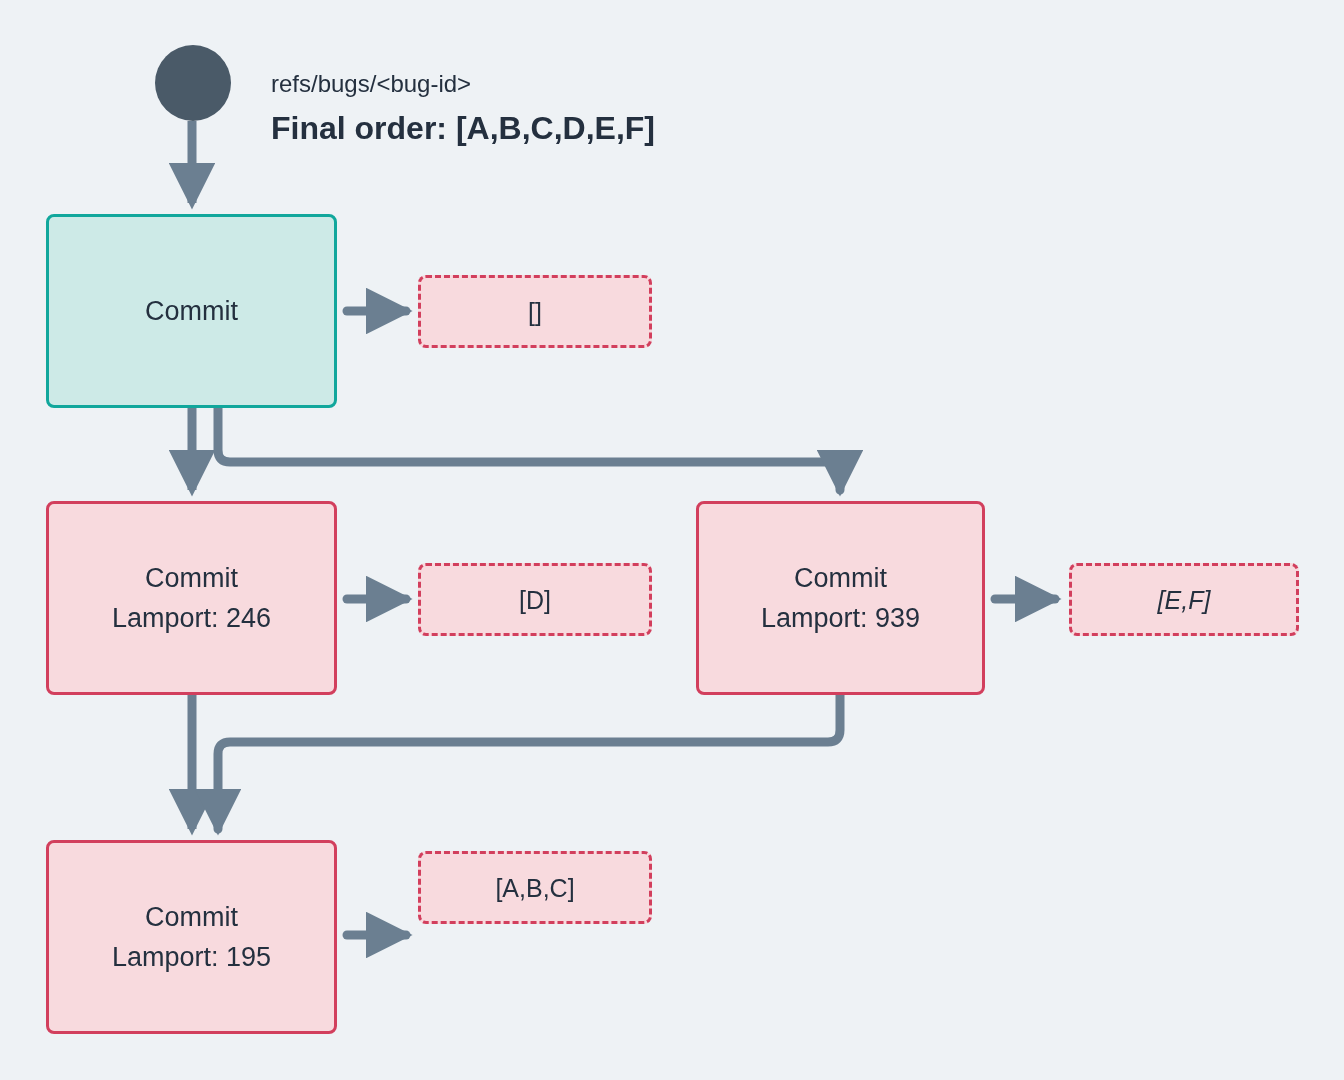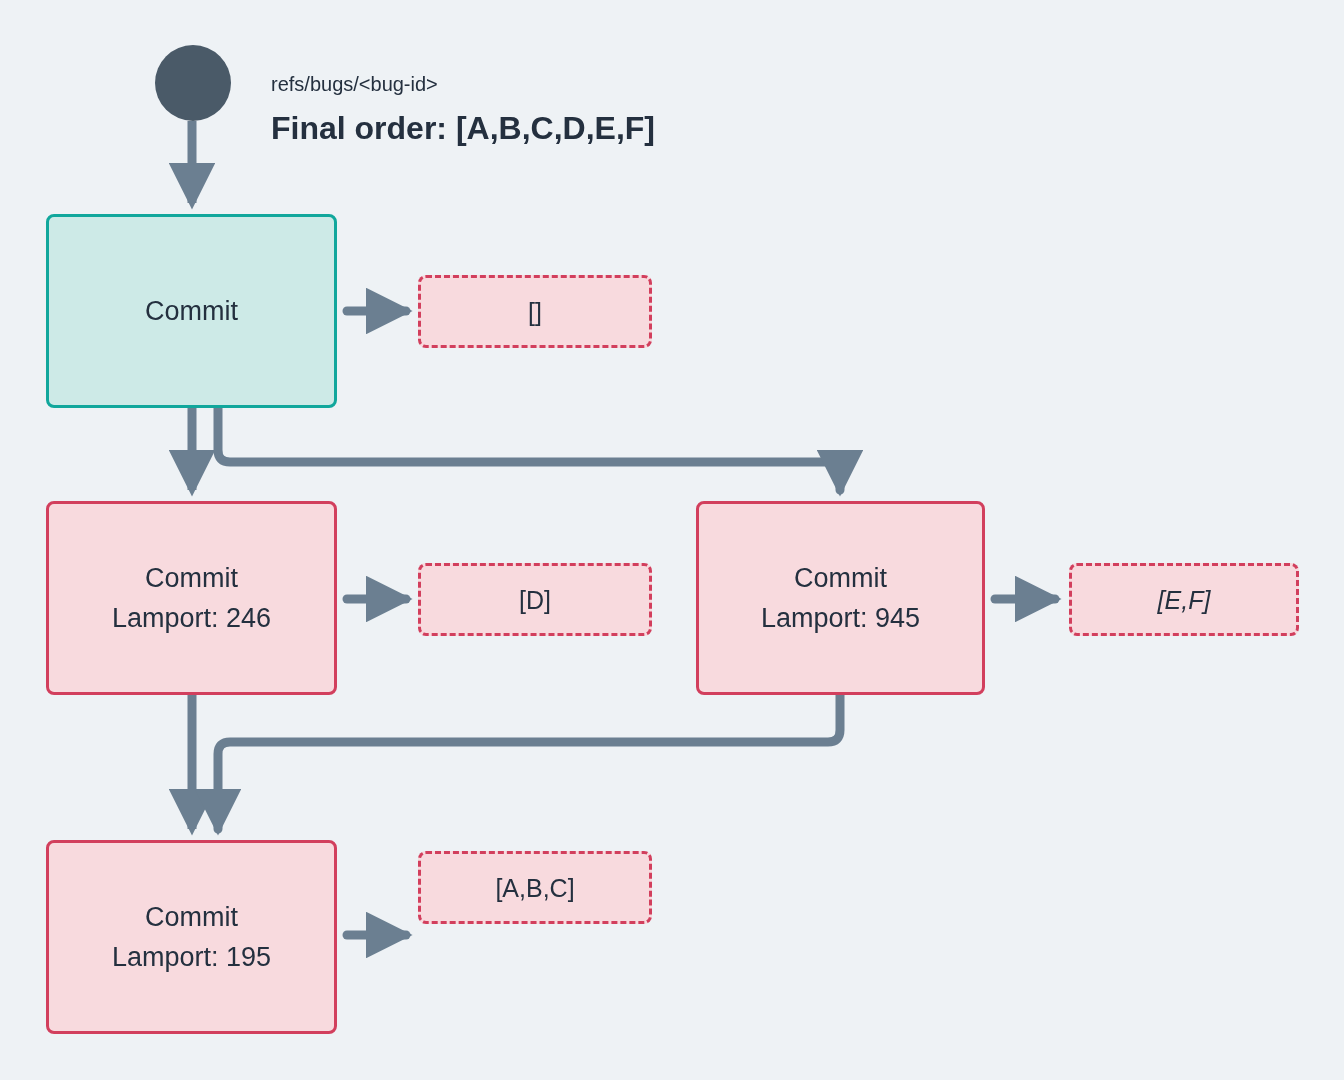--- a/index.html
+++ b/index.html
@@ -90,21 +90,21 @@
 
   
   #header-text {
     position: absolute;
     left: 271px;
     top: 62px;
     width: 700px;
   }
   #ref-label {
     color: #24303f;
-    font-size: 20px;
+    font-size: 24px;
     line-height: 44px;
     white-space: nowrap;
   }
   #final-order-label {
     color: #24303f;
     font-size: 32px;
     line-height: 44px;
     font-weight: bold;
     white-space: nowrap;
   }
@@ -157,21 +157,21 @@
   <div class="node commit-box pink" style="left:46px; top:501px; width:291px; height:194px;">
     <div class="commit-line">Commit</div>
     <div class="commit-line">Lamport: 246</div>
   </div>
   <div class="node payload-box" style="left:418px; top:563px; width:234px; height:73px;">
     <div class="payload-text">[D]</div>
   </div>
 
   <div class="node commit-box pink" style="left:696px; top:501px; width:289px; height:194px;">
     <div class="commit-line">Commit</div>
-    <div class="commit-line">Lamport: 945</div>
+    <div class="commit-line">Lamport: 939</div>
   </div>
   <div class="node payload-box" style="left:1069px; top:563px; width:230px; height:73px;font-style:italic;">
     <div class="payload-text">[E,F]</div>
   </div>
 
   <div class="node commit-box pink" style="left:46px; top:840px; width:291px; height:194px;">
     <div class="commit-line">Commit</div>
     <div class="commit-line">Lamport: 195</div>
   </div>
   <div class="node payload-box" style="left:418px; top:851px; width:234px; height:73px;">

